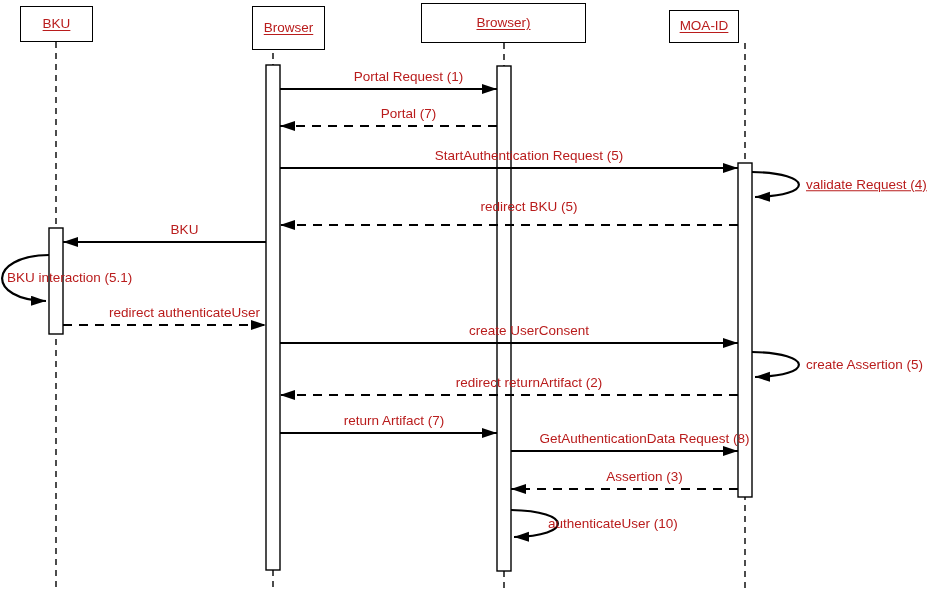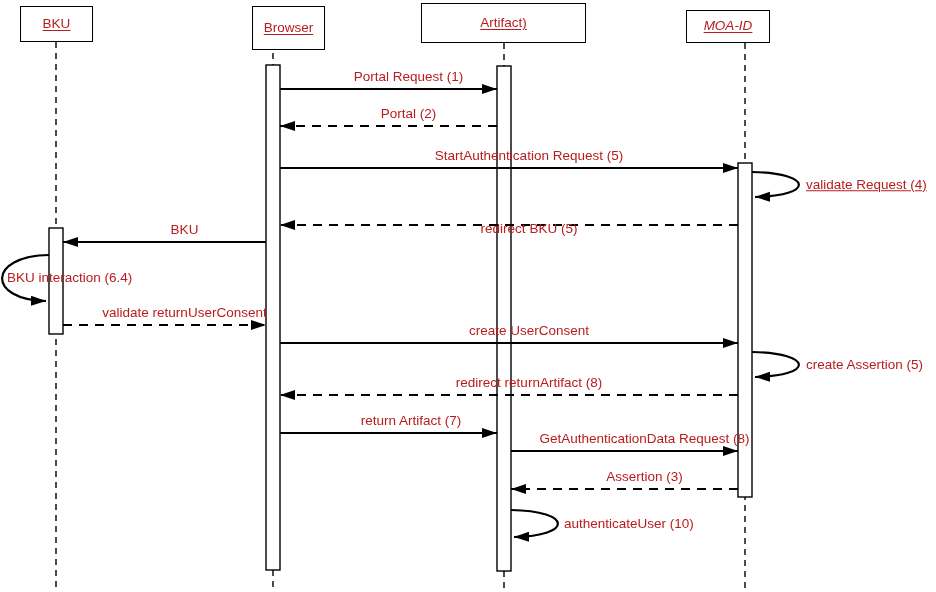--- a/index.html
+++ b/index.html
@@ -65,36 +65,36 @@
       </g>
   </svg>
   <div id="actors-layer">
       <div class="actor-box" style="left: 20px; top: 6px; width: 73px; height: 36px;">
         <div class="actor-line">BKU</div>
       </div>
       <div class="actor-box" style="left: 252px; top: 6px; width: 73px; height: 44px;">
         <div class="actor-line">Browser</div>
       </div>
       <div class="actor-box" style="left: 421px; top: 3px; width: 165px; height: 40px;">
-        <div class="actor-line">Artifact)</div>
+        <div class="actor-line">Browser)</div>
       </div>
-      <div class="actor-box" style="left: 686px; top: 10px; width: 84px; height: 33px; font-style: italic;">
+      <div class="actor-box" style="left: 669px; top: 10px; width: 70px; height: 33px;">
         <div class="actor-line">MOA-ID</div>
       </div>
     </div>
   <div id="labels-layer">
       <div class="msg-label centered" style="left: 388.5px; top: 83px;">Portal Request (1)</div>
-      <div class="msg-label centered" style="left: 388.5px; top: 120px;">Portal (2)</div>
+      <div class="msg-label centered" style="left: 388.5px; top: 120px;">Portal (7)</div>
       <div class="msg-label centered" style="left: 509px; top: 162px;">StartAuthentication Request (5)</div>
       <div class="msg-label side" style="left: 806px; top: 184.5px; text-decoration: underline;">validate Request (4)</div>
-      <div class="msg-label centered" style="left: 509px; top: 235px;">redirect BKU (5)</div>
+      <div class="msg-label centered" style="left: 509px; top: 213px;">redirect BKU (5)</div>
       <div class="msg-label centered" style="left: 164.5px; top: 236px;">BKU</div>
-      <div class="msg-label side" style="left: 7px; top: 278px;">BKU interaction (6.4)</div>
-      <div class="msg-label centered" style="left: 164.5px; top: 319px;">validate returnUserConsent</div>
+      <div class="msg-label side" style="left: 7px; top: 278px;">BKU interaction (5.1)</div>
+      <div class="msg-label centered" style="left: 164.5px; top: 319px;">redirect authenticateUser</div>
       <div class="msg-label centered" style="left: 509px; top: 337px;">create UserConsent</div>
       <div class="msg-label side" style="left: 806px; top: 364.5px;">create Assertion (5)</div>
-      <div class="msg-label centered" style="left: 509px; top: 389px;">redirect returnArtifact (8)</div>
-      <div class="msg-label centered" style="left: 391px; top: 427px;">return Artifact (7)</div>
+      <div class="msg-label centered" style="left: 509px; top: 389px;">redirect returnArtifact (2)</div>
+      <div class="msg-label centered" style="left: 374px; top: 427px;">return Artifact (7)</div>
       <div class="msg-label centered" style="left: 624.5px; top: 445px;">GetAuthenticationData Request (8)</div>
       <div class="msg-label centered" style="left: 624.5px; top: 483px;">Assertion (3)</div>
-      <div class="msg-label side" style="left: 564px; top: 523.5px;">authenticateUser (10)</div>
+      <div class="msg-label side" style="left: 548px; top: 523.5px;">authenticateUser (10)</div>
     </div>
 </div>
 
 </body></html>

